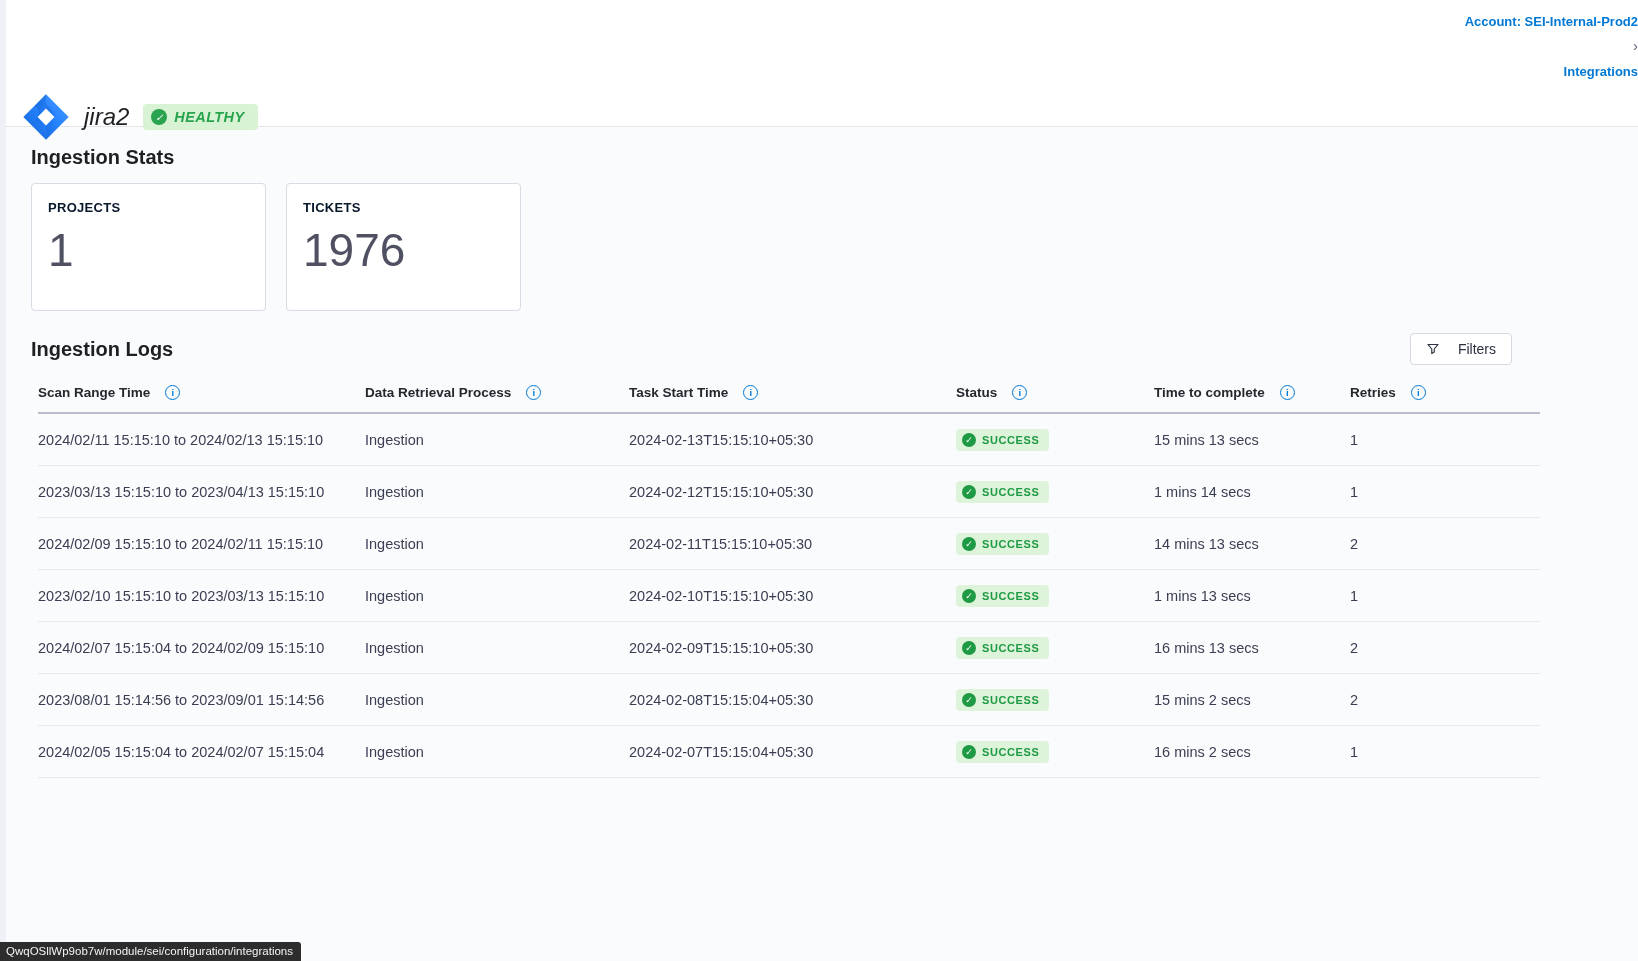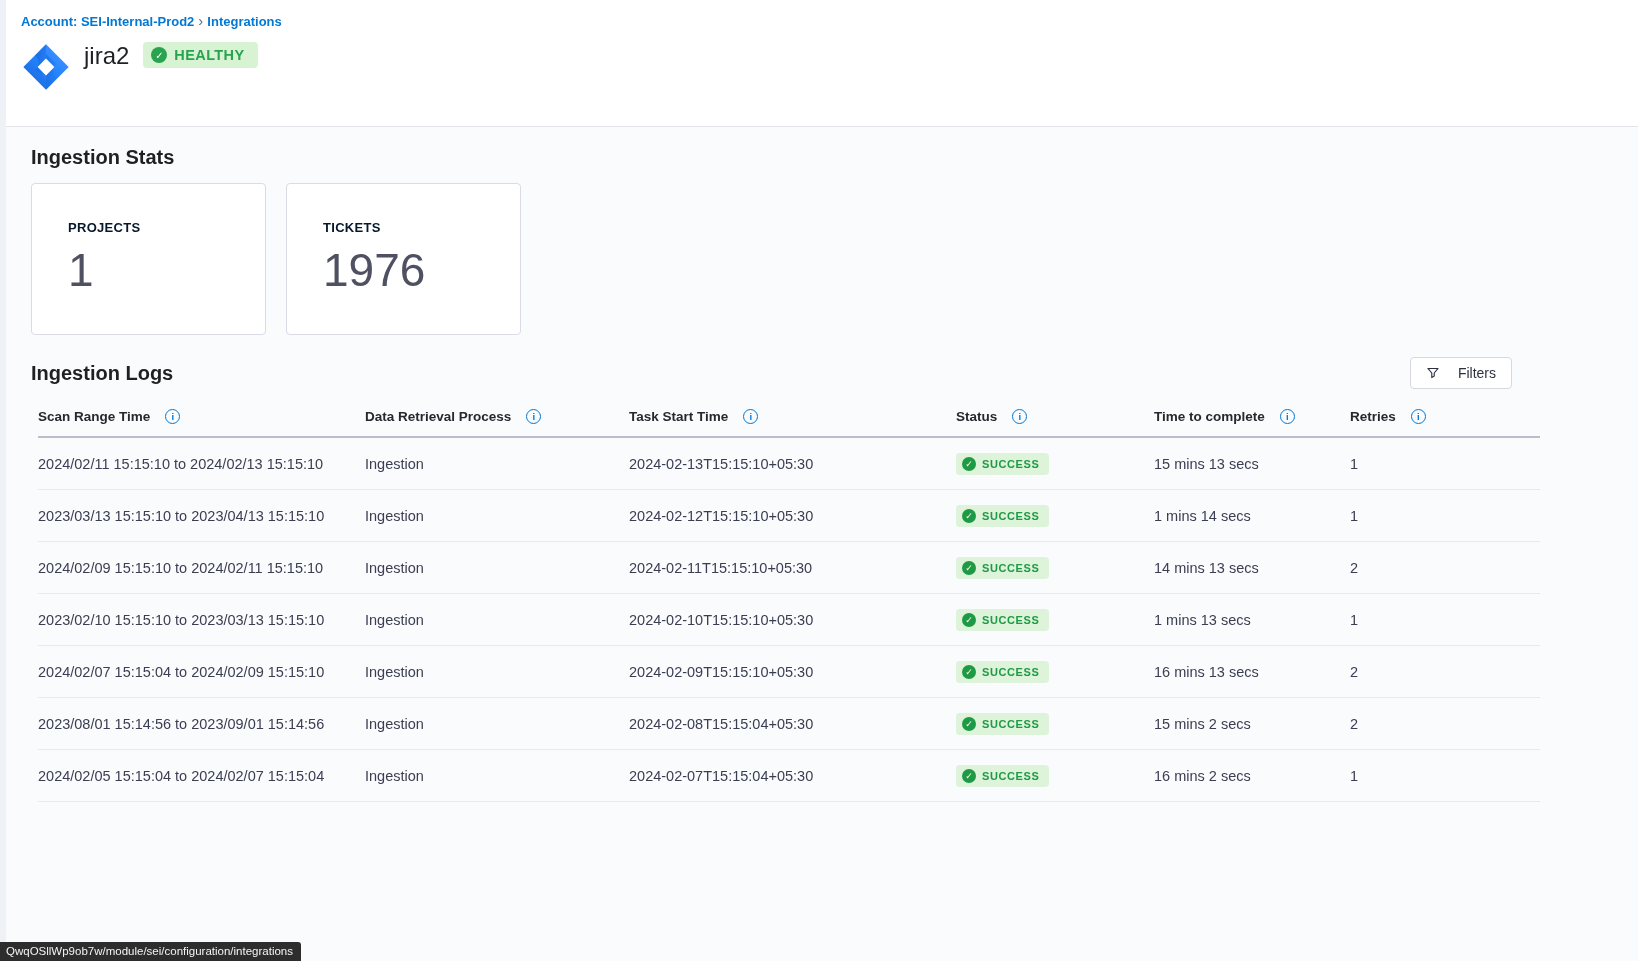--- a/index.html
+++ b/index.html
@@ -15,24 +15,24 @@
     position: absolute; left: 0; top: 0; bottom: 0; width: 6px;
     background: #eef1f6; z-index: 5;
   }
   
   .page-header {
     background: #ffffff;
     height: 127px;
     padding: 14px 0 0 21px;
     border-bottom: 1px solid #e2e4ea;
   }
-  .breadcrumb { display: flex; align-items: flex-end; gap: 4px; font-size: 13px; font-weight: 700; }
+  .breadcrumb { display: flex; align-items: flex-end; gap: 10px; font-size: 13px; font-weight: 700; flex-direction: column; }
   .breadcrumb a { color: #0278d5; text-decoration: none; cursor: pointer; }
   .crumb-sep { color: #63667a; font-size: 15px; font-weight: 400; line-height: 1; transform: translateY(-1px); }
-  .title-row { display: flex; align-items: flex-start; margin-top: 13px; }
+  .title-row { display: flex; align-items: center; margin-top: 13px; font-style: italic; }
   .jira-logo { width: 50px; height: 50px; flex: 0 0 auto; }
   .page-title { font-size: 24px; font-weight: 500; color: #1f2023; margin-left: 13px; }
   .health-badge {
     display: inline-flex; align-items: center; gap: 7px;
     background: #d8f3d4; border-radius: 4px;
     padding: 5px 13px 5px 8px; margin-left: 14px;
   }
   .health-badge .check-circle {
     width: 16px; height: 16px; border-radius: 50%; background: #2aa34f;
     color: #fff; font-size: 10px; display: inline-flex; align-items: center; justify-content: center;
@@ -40,22 +40,22 @@
   .health-badge .health-text { color: #2aa34f; font-size: 14.5px; font-weight: 700; letter-spacing: .4px; }
   
   .content { background: #fafbfc; min-height: 834px; padding: 0 31px; }
   .tabs { display: flex; gap: 32px; border-bottom: 1px solid #d9dbe7; }
   .tab { padding: 13px 14px; font-size: 14px; font-weight: 600; color: #383946; cursor: pointer; }
   .tab.active { color: #0278d5; border-bottom: 2px solid #0278d5; margin-bottom: -1px; }
   .section-heading { font-size: 20px; font-weight: 700; color: #1f2023; }
   .stats-heading { padding-top: 19px; }
   .stat-cards { display: flex; gap: 20px; margin-top: 14px; }
   .stat-card {
-    width: 235px; height: 152px; background: #ffffff;
-    border: 1px solid #d9dbe7; border-radius: 4px; padding: 36px;
+    width: 235px; height: 128px; background: #ffffff;
+    border: 1px solid #d9dbe7; border-radius: 4px; padding: 16px;
   }
   .stat-label { font-size: 13px; font-weight: 700; color: #07182b; letter-spacing: .3px; }
   .stat-value { font-size: 46px; font-weight: 400; color: #4f5162; margin-top: 12px; line-height: 1; }
   .logs-header-row { display: flex; justify-content: space-between; align-items: center; margin-top: 22px; }
   .filters-button {
     display: inline-flex; align-items: center; gap: 18px;
     background: #ffffff; border: 1px solid #d8d8e0; border-radius: 4px;
     height: 32px; padding: 0 15px; font-size: 14px; color: #2c3040;
     font-family: "Liberation Sans", sans-serif; cursor: pointer; margin-right: 95px;
   }

